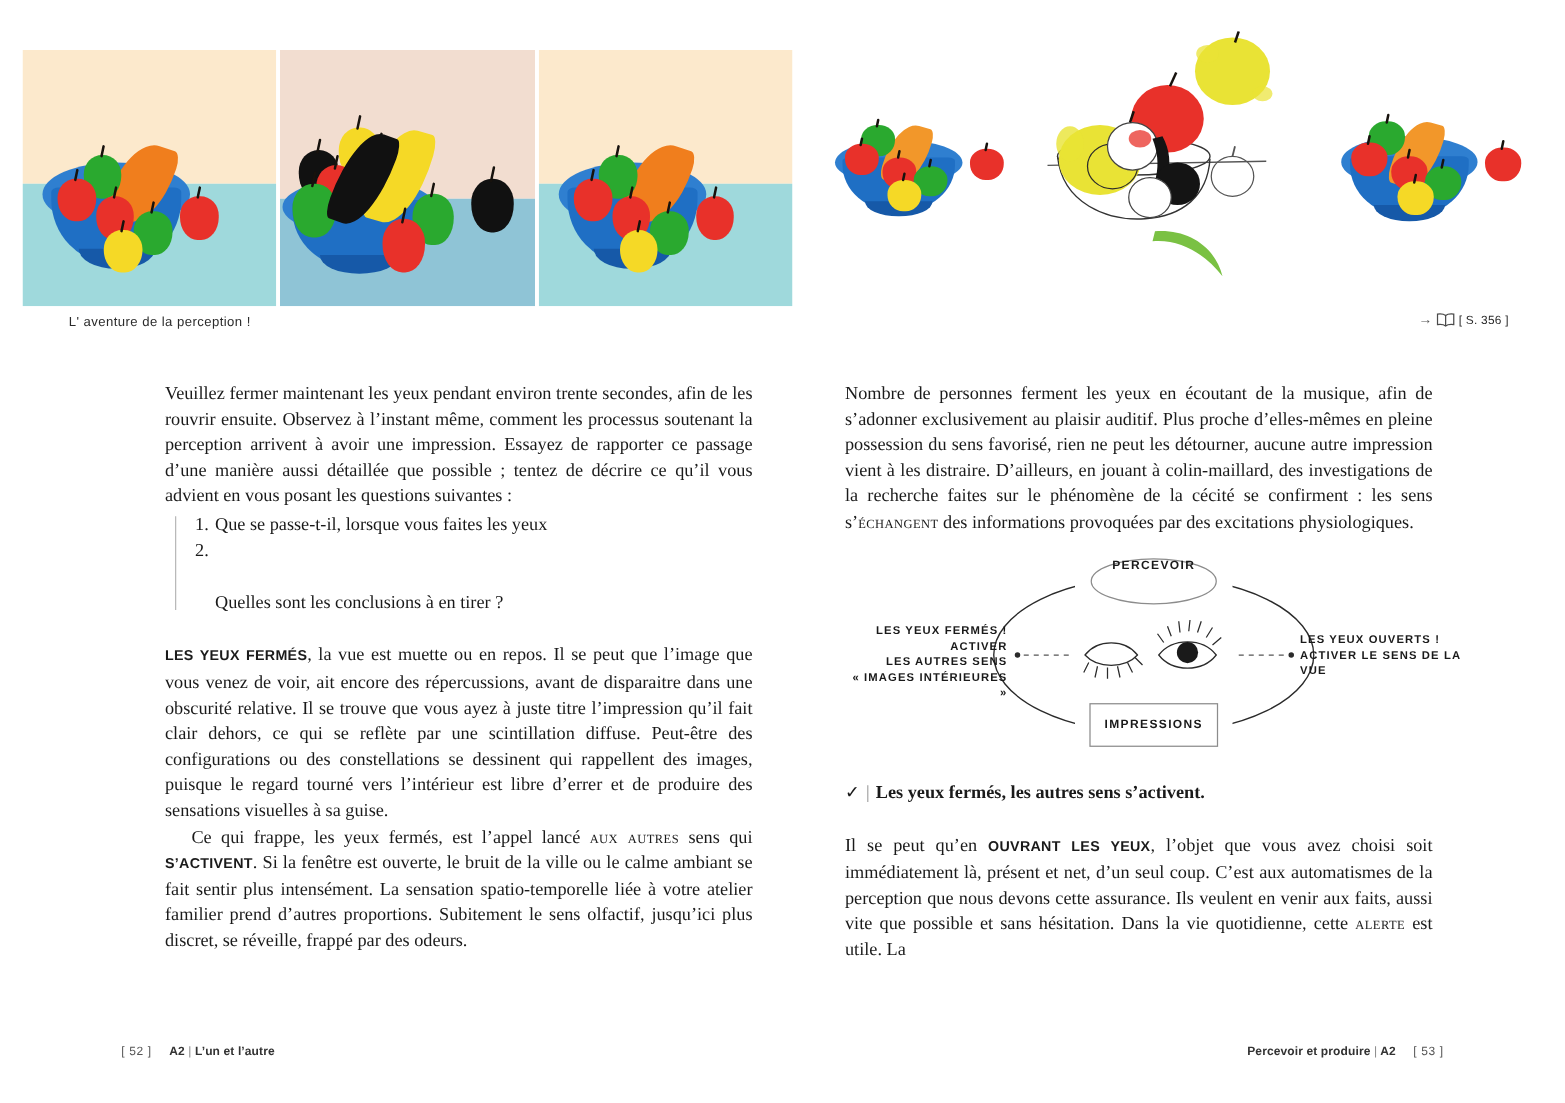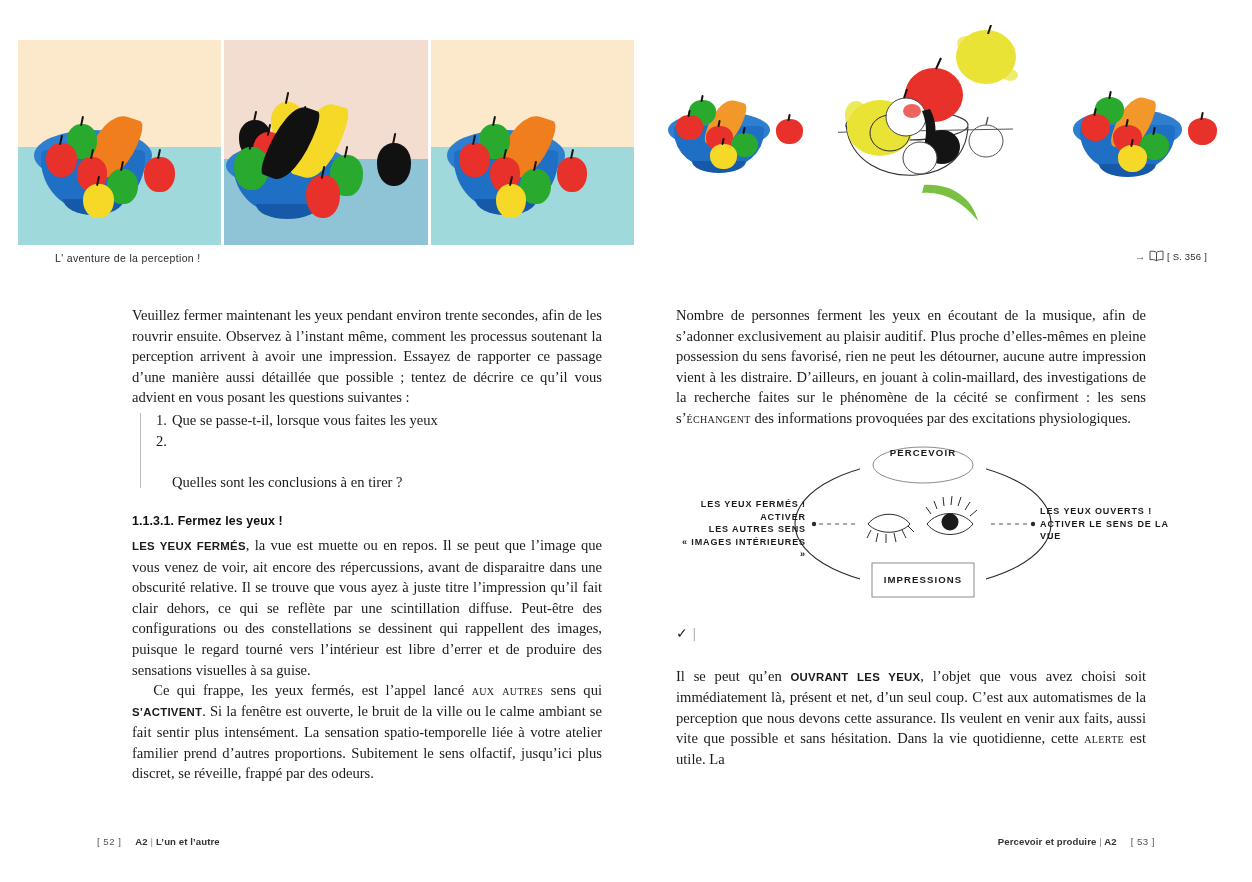--- a/index.html
+++ b/index.html
@@ -234,21 +234,20 @@
         <span class="num">2.</span>
         <span class="qtext">
           <br>
           <br>
           <span>Quelles sont les conclusions à en tirer ?</span>
         </span>
       </li>
     </ul>
 
     <div class="spacer-lg"></div>
-    <h3 class="sub">1.1.3.1. Fermez les yeux !</h3>
     <div class="spacer-sm"></div>
     <p><span class="sc-b">Les yeux fermés</span><span>, la vue est muette ou en repos. Il se peut que l’image que vous venez de voir, ait encore des répercussions, avant de disparaitre dans une obscurité relative. Il se trouve que vous ayez à juste titre l’impression qu’il fait clair dehors, ce qui se reflète par une scintillation diffuse. Peut-être des configurations ou des constellations se dessinent qui rappellent des images, puisque le regard tourné vers l’intérieur est libre d’errer et de produire des sensations visuelles à sa guise.</span></p>
     <p class="indent"><span>Ce qui frappe, les yeux fermés, est l’appel lancé </span><span class="sc">aux autres</span><span> sens qui </span><span class="sc-b">s’activent</span><span>. Si la fenêtre est ouverte, le bruit de la ville ou le calme ambiant se fait sentir plus intensément. La sensation spatio-temporelle liée à votre atelier familier prend d’autres proportions. Subitement le sens olfactif, jusqu’ici plus discret, se réveille, frappé par des odeurs.</span></p>
   </div>
 
   <div class="col col-right">
     <p><span>Nombre de personnes ferment les yeux en écoutant de la musique, afin de s’adonner exclusivement au plaisir auditif. Plus proche d’elles-mêmes en pleine possession du sens favorisé, rien ne peut les détourner, aucune autre impression vient à les distraire. D’ailleurs, en jouant à colin-maillard, des investigations de la recherche faites sur le phénomène de la cécité se confirment : les sens s’</span><span class="sc">échangent</span><span> des informations provoquées par des excitations physiologiques.</span></p>
   </div>
 
   <div class="diagram">
@@ -302,20 +301,21 @@
                 letter-spacing:.9px;line-height:12.5px;">
       <div>LES YEUX OUVERTS !</div>
       <div>ACTIVER LE SENS DE LA VUE</div>
     </div>
   </div>
 
   <div class="col col-right" style="top:623px;">
     <div class="check-line">
       <span class="tick">✓</span>
       <span class="bar">|</span>
+      <span>Les yeux fermés, les autres sens s’activent.</span>
     </div>
     <div class="spacer-lg"></div>
     <div class="spacer-sm"></div>
     <p><span>Il se peut qu’en </span><span class="sc-b">ouvrant les yeux</span><span>, l’objet que vous avez choisi soit immédiatement là, présent et net, d’un seul coup. C’est aux automatismes de la perception que nous devons cette assurance. Ils veulent en venir aux faits, aussi vite que possible et sans hésitation. Dans la vie quotidienne, cette </span><span class="sc">alerte</span><span> est utile. La</span></p>
   </div>
 
   <div class="footer">
     <div class="left">
       <span class="folio">[ 52 ]</span>
       <span class="run"><span>A2</span> <span class="sep">|</span> <span>L’un et l’autre</span></span>

